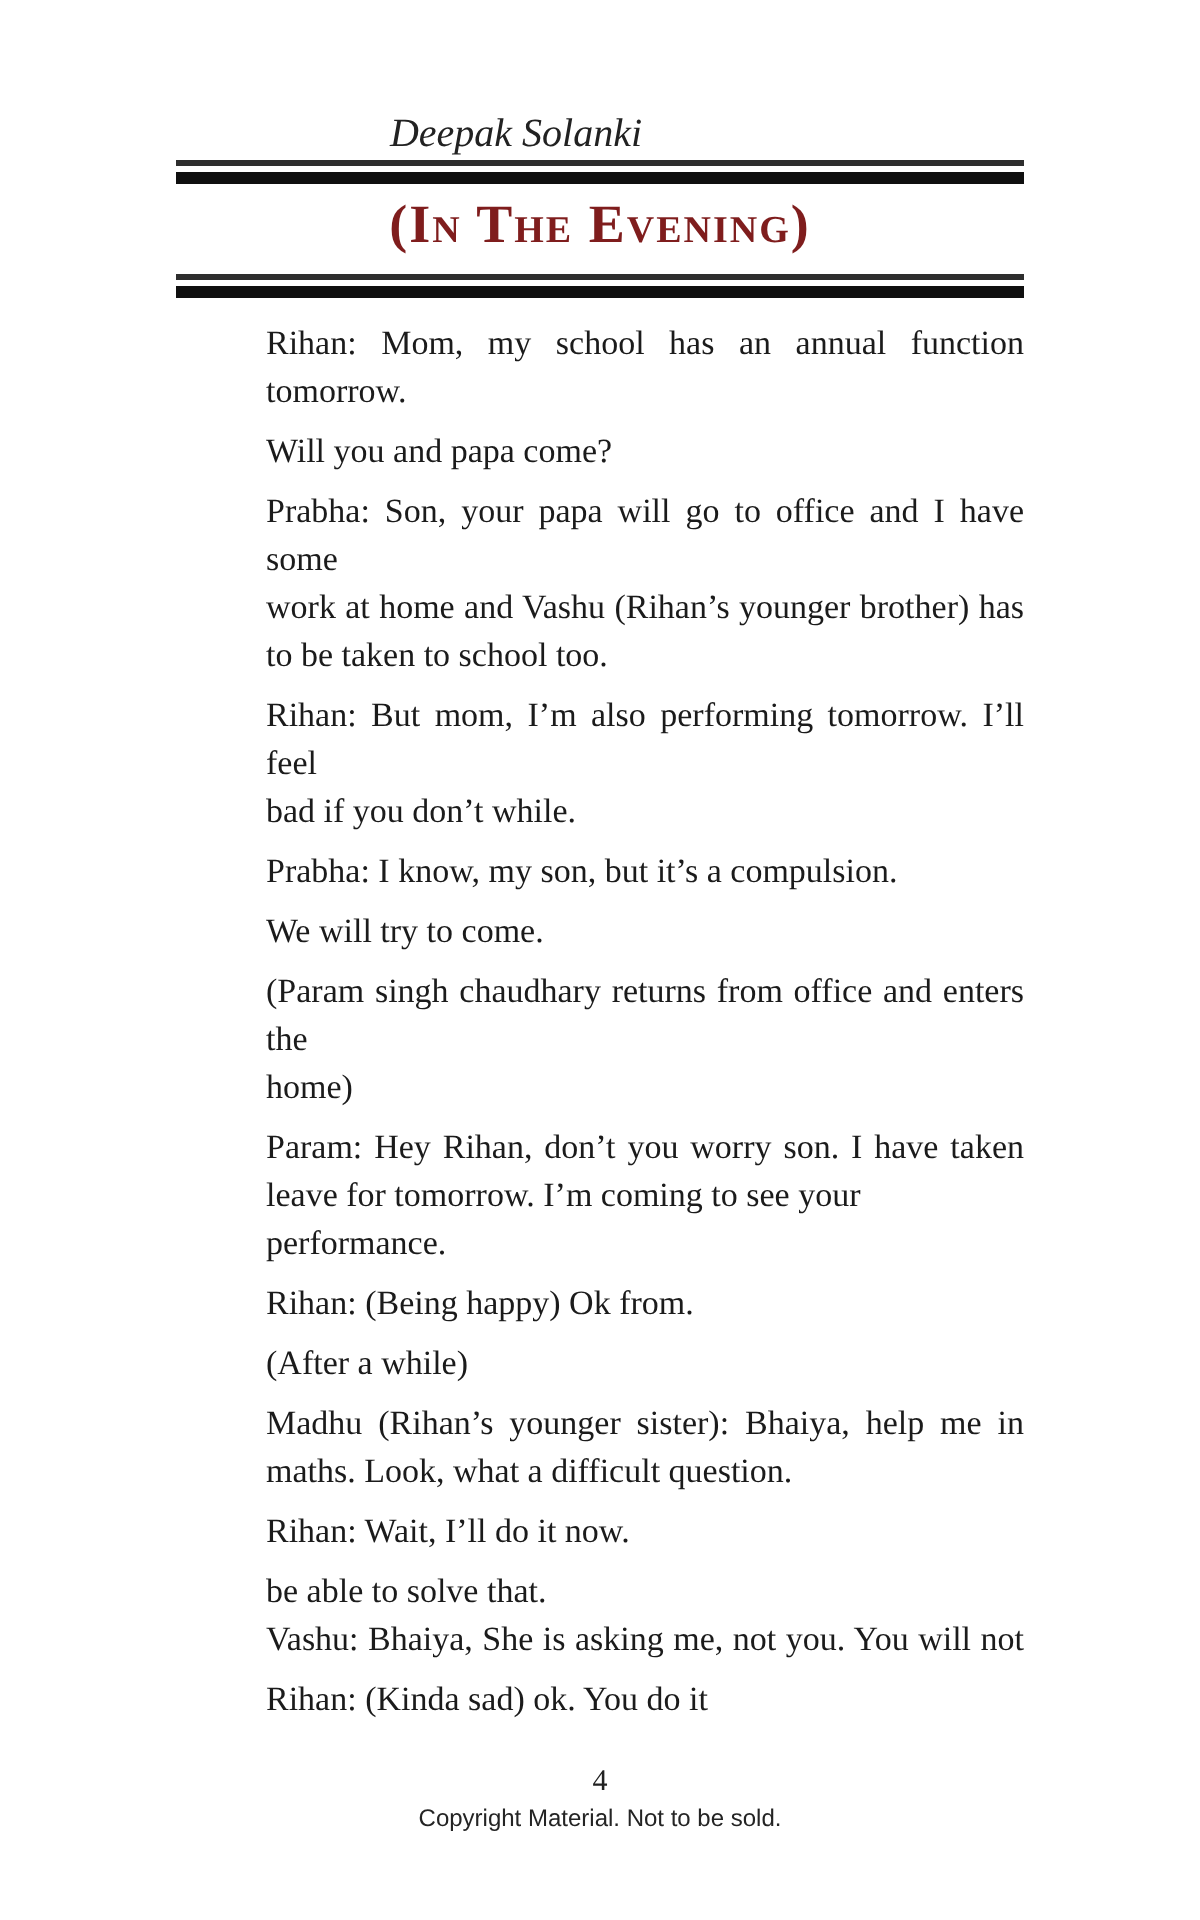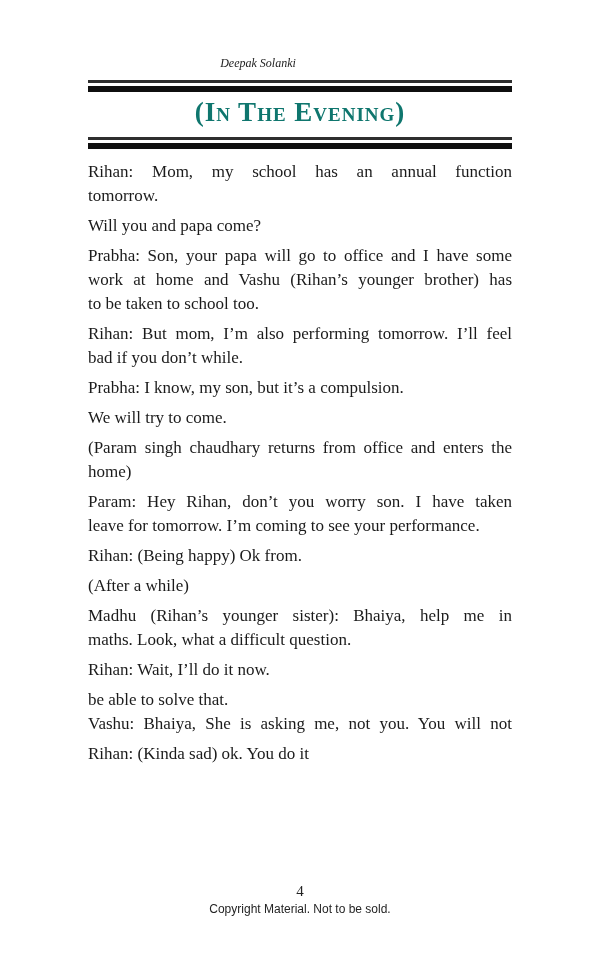--- a/index.html
+++ b/index.html
@@ -16,21 +16,21 @@
     font-family: "Liberation Serif", serif;
     color: #1b1b1b;
   }
   .author-header {
     position: absolute;
     top: 56px;
     left: 0;
     width: 516px;
     text-align: center;
     font-style: italic;
-    font-size: 12px;
+    font-size: 20px;
     color: #222222;
   }
   .double-rule {
     position: absolute;
     left: 88px;
     width: 424px;
     height: 12px;
     box-sizing: border-box;
     border-top: 3px solid #2e2e2e;
     border-bottom: 6px solid #0f0f0f;
@@ -42,32 +42,32 @@
     position: absolute;
     top: 96px;
     left: 0;
     width: 600px;
     text-align: center;
     font-variant: small-caps;
     font-weight: bold;
     font-size: 27px;
     line-height: 32px;
     letter-spacing: 1px;
-    color: #0f766e;
+    color: #7f1d1d;
   }
   .body-text {
     position: absolute;
     top: 160px;
     left: 88px;
     width: 424px;
     font-size: 17px;
     line-height: 24px;
   }
   .paragraph { margin: 0 0 6px 0; }
-  .line { white-space: normal; }
+  .line { white-space: normal; margin-left: 45px; }
   .line.just {
     text-align: justify;
     text-align-last: justify;
   }
   .page-number {
     position: absolute;
     top: 883px;
     left: 0;
     width: 600px;
     text-align: center;

